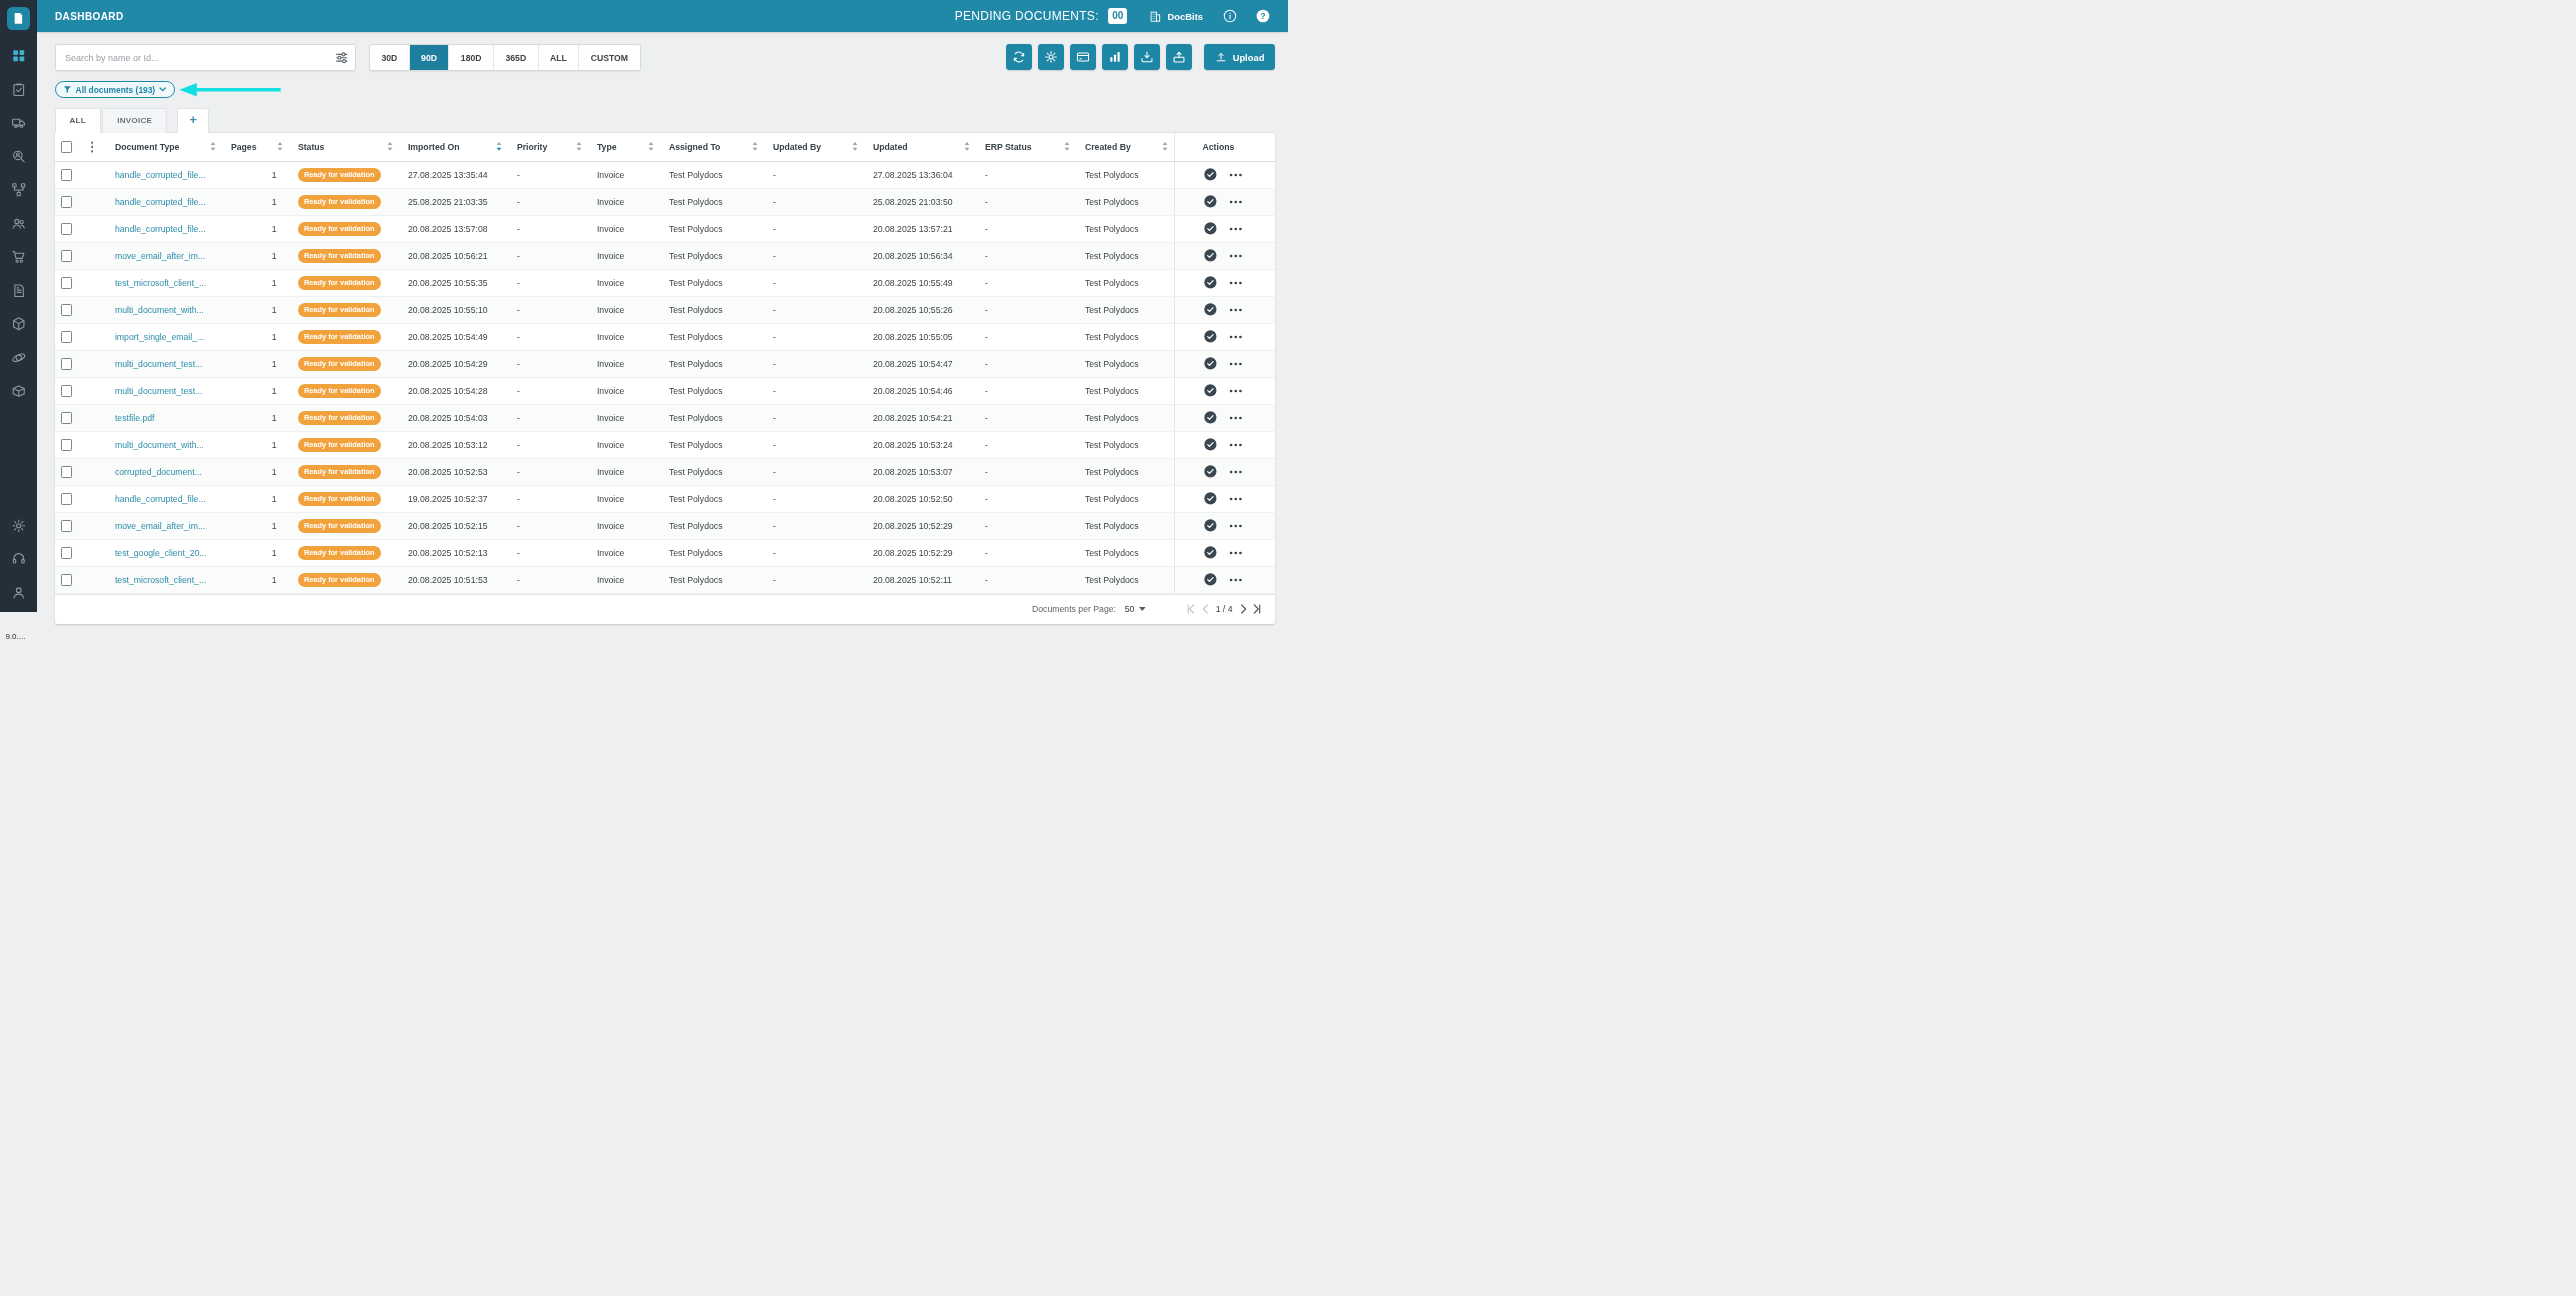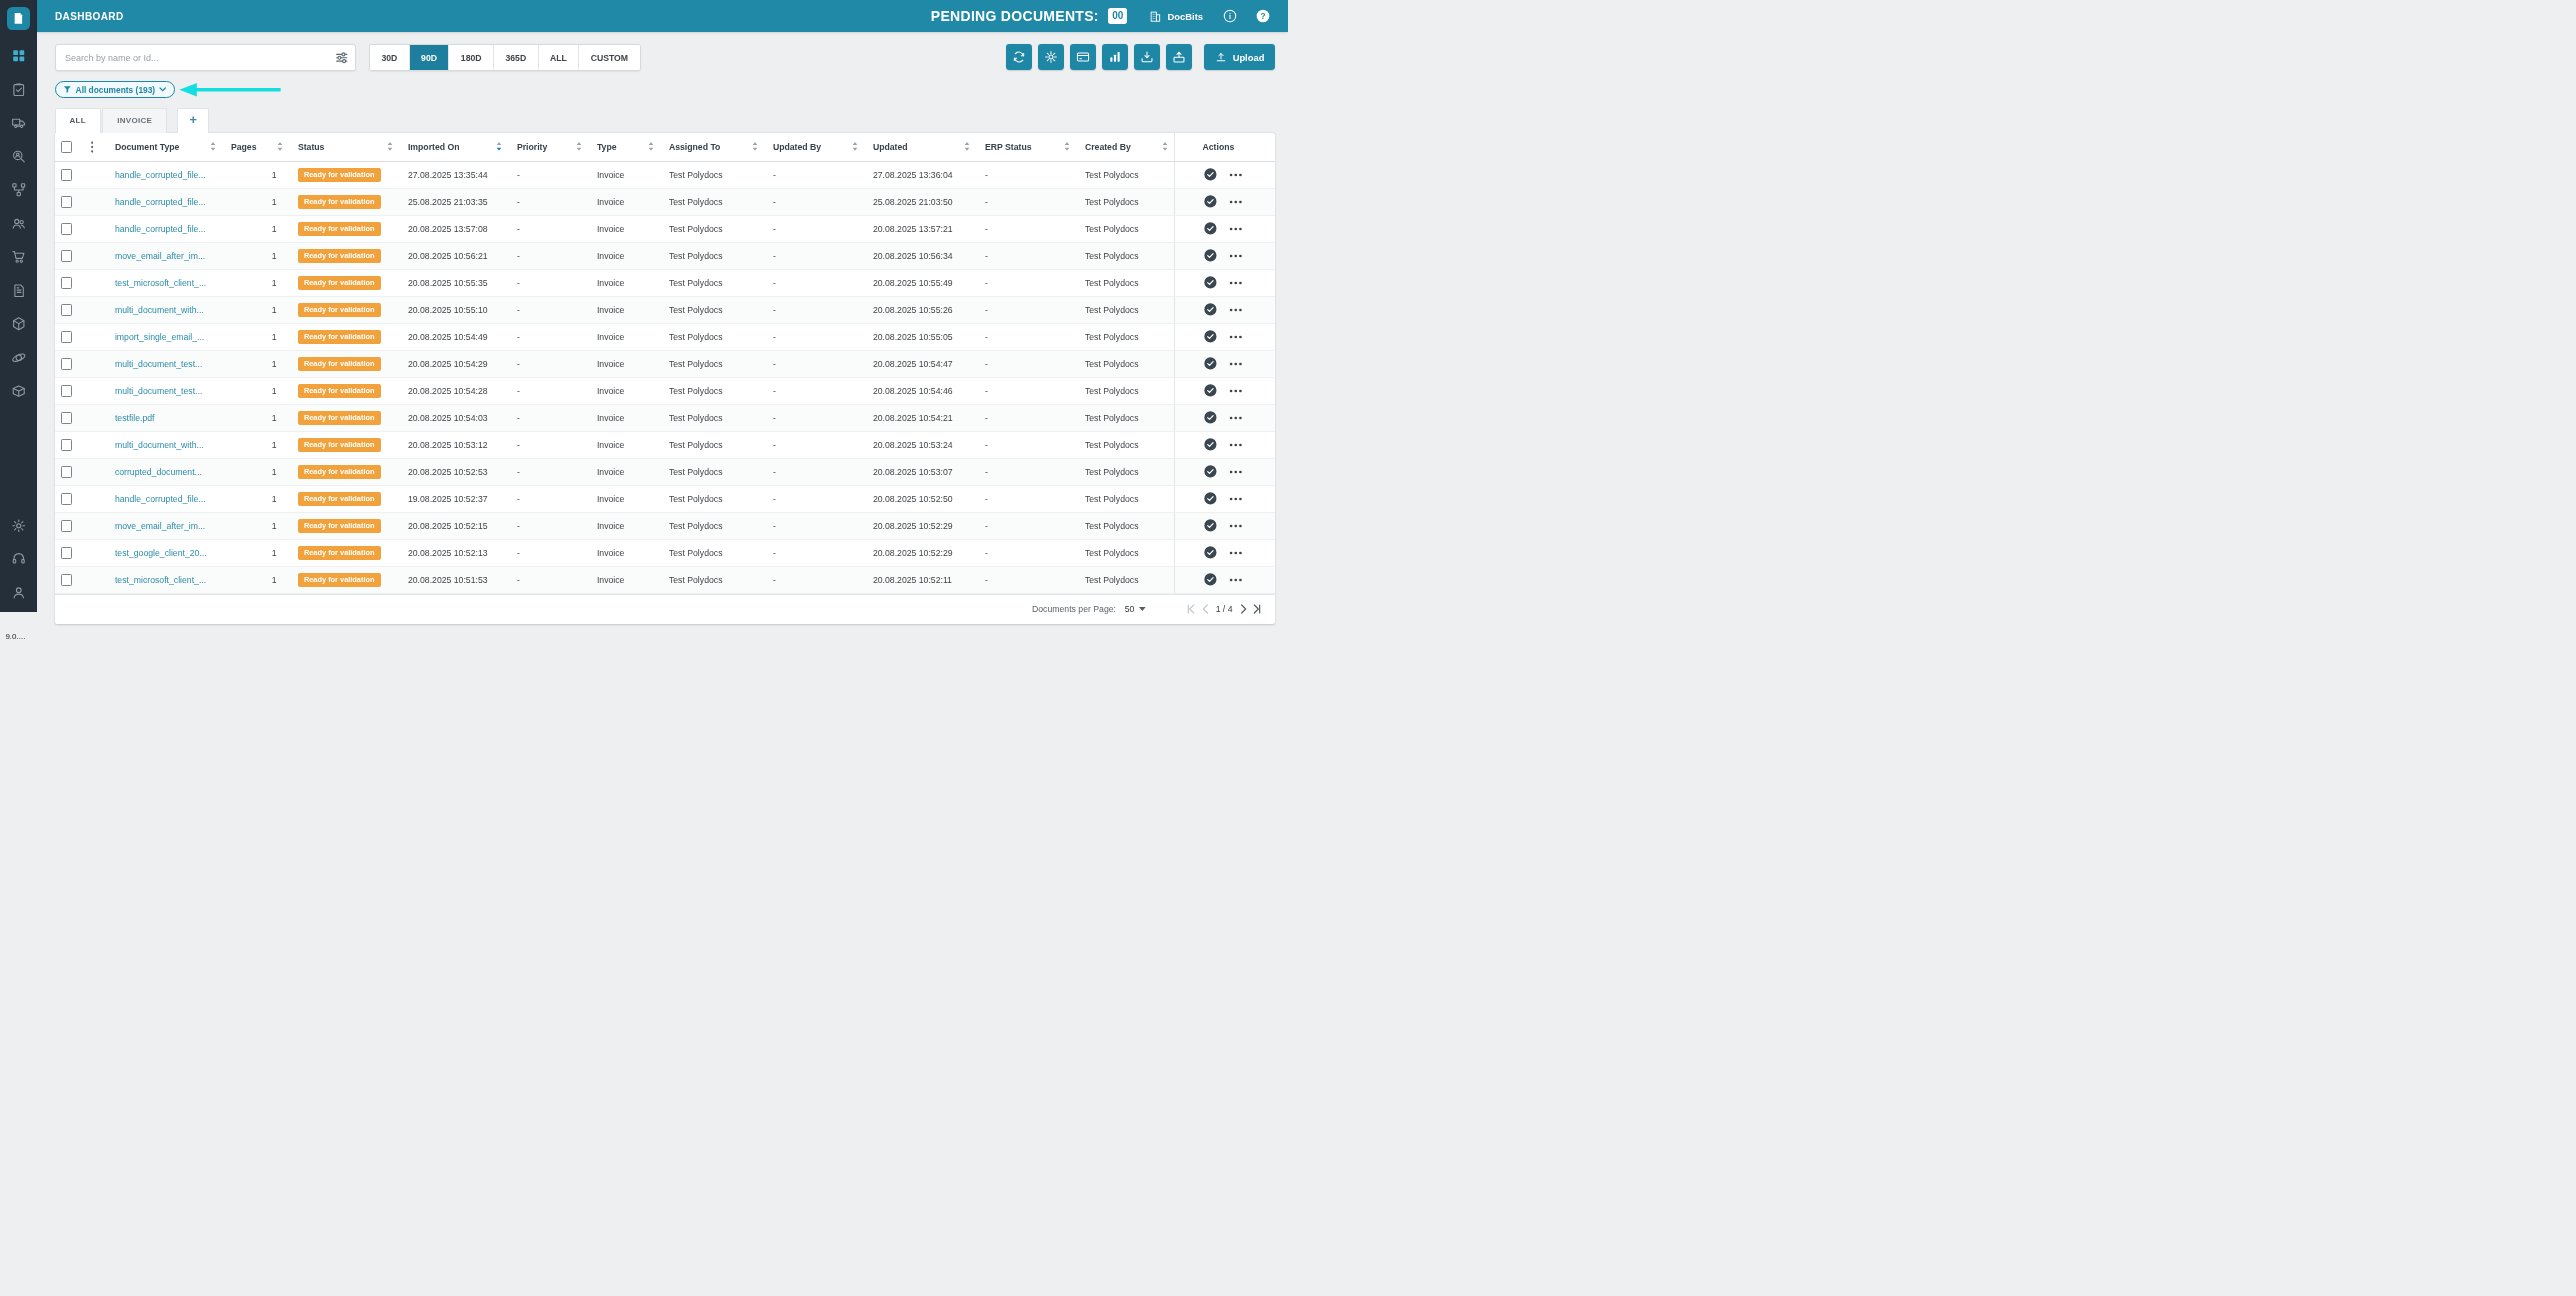--- a/index.html
+++ b/index.html
@@ -17,21 +17,21 @@
   .nav-bottom{margin-top:auto;margin-bottom:10.8px;display:flex;flex-direction:column;gap:16px;align-items:center}
   .nav-btn{background:none;border:none;width:17.5px;height:17.5px;cursor:pointer;display:flex;align-items:center;justify-content:center}
   .sic{width:15.5px;height:15.5px;fill:none;stroke:#8e99a2;stroke-width:1.7;stroke-linecap:round;stroke-linejoin:round}
   .version{margin:auto 0 6.7px 5.4px;font-size:8px;color:#1d1d1d}
 
   
   .main-col{flex:1;display:flex;flex-direction:column;min-width:0}
   .topbar{height:32px;background:var(--topbar,#2189a8);display:flex;align-items:center;padding:0 18px;color:#fff;box-shadow:0 0.7px 2.7px rgba(0,0,0,.25);position:relative;z-index:5;flex:0 0 auto}
   .topbar-title{font-size:10px;font-weight:700;letter-spacing:0.4px}
   .topbar-right{margin-left:auto;display:flex;align-items:center}
-  .pending-label{font-size:14px;font-weight:700;letter-spacing:0.3px}
+  .pending-label{font-size:12px;font-weight:400;letter-spacing:0.3px}
   .pending-badge{margin-left:9.4px;background:#fff;color:var(--accent,#1f87a6);font-weight:800;font-size:10px;padding:1.3px 4px;border-radius:2.7px;line-height:1.25}
   .brand-icon{margin-left:21.5px;display:flex}
   .brand-name{margin-left:6px;font-size:9.4px;font-weight:600}
   .tb-icon{margin-left:19.5px;background:none;border:none;cursor:pointer;display:flex;padding:0}
 
   
   .content{flex:1;padding:12px 12.8px 0 17.5px;position:relative}
 
   .toolbar{display:flex;align-items:flex-start}
   .search-box{position:relative;width:301px;height:27px;flex:0 0 auto}
@@ -65,21 +65,21 @@
   .thead{height:29px;border-bottom:0.7px solid #d9dde0}
   .thead .cell{font-weight:700;color:#37424a;display:flex;align-items:center}
   .sort{margin-left:auto;margin-right:6px;flex:0 0 auto}
   .checkbox{width:11.4px;height:11.4px;border:1px solid #7d858b;border-radius:1.3px;background:#fff;cursor:pointer;display:inline-block}
   .iconbtn{background:none;border:none;cursor:pointer;display:flex;padding:1.3px}
 
   .tbody .trow{height:27px;border-bottom:0.7px solid #eef0f1}
   .tbody .trow:nth-child(even){background:#fafbfb}
   .link{color:var(--link,#2b8ca9);cursor:pointer}
   .c-pages-val{text-align:right;padding-right:12px}
-  .pill{background:var(--badge,#f2a23c);color:#fff;font-size:7.4px;font-weight:700;padding:2.7px 6px;border-radius:2px;white-space:nowrap;display:inline-block}
+  .pill{background:var(--badge,#f2a23c);color:#fff;font-size:7.4px;font-weight:700;padding:2.7px 6px;border-radius:7px;white-space:nowrap;display:inline-block}
   .c-actions{border-left:0.7px solid #e3e6e8;height:100%;display:flex;align-items:center;gap:10px;padding-left:28px}
   
   .tfoot{height:30px;display:flex;align-items:center;justify-content:flex-end;border-top:0.7px solid #e3e6e8;font-size:8.7px;color:#5b6268;padding-right:10.8px}
   .per-page-select{display:flex;align-items:center;gap:4.7px;margin-left:8.7px;color:#33383c;cursor:pointer;font-size:8.7px}
   .pager{display:flex;align-items:center;margin-left:38px}
   .pg{background:none;border:none;cursor:pointer;display:flex;padding:1.3px;color:#555d63}
   .pg.disabled{color:#c3c9cd;cursor:default}
   .page-info{color:#33383c;margin:0 2.7px}
 </style>
 </head>

